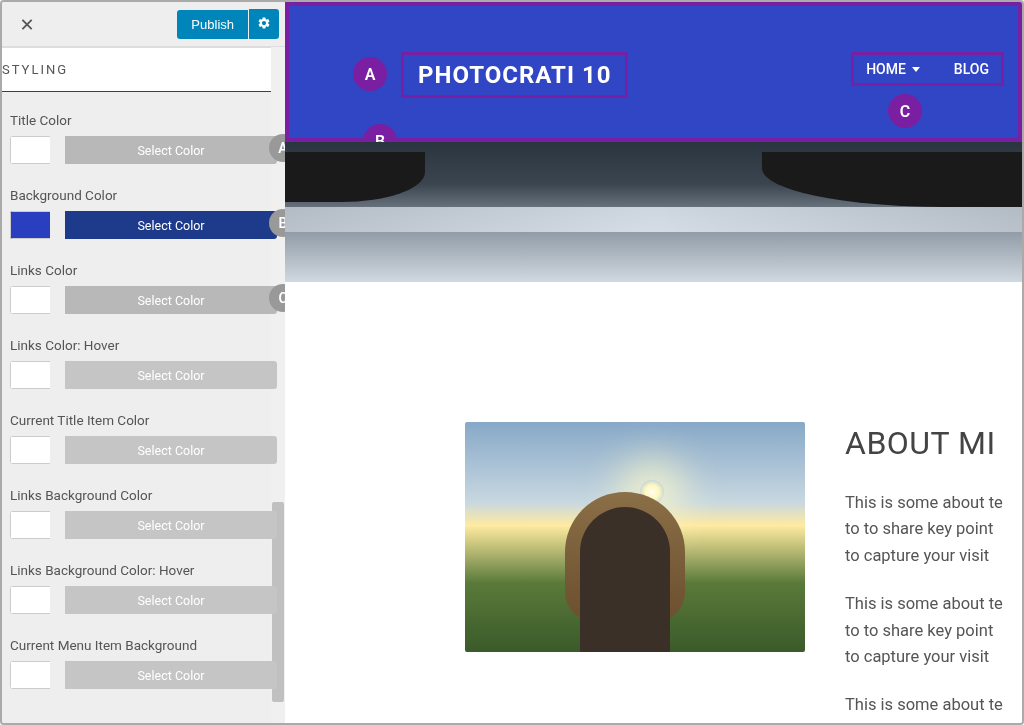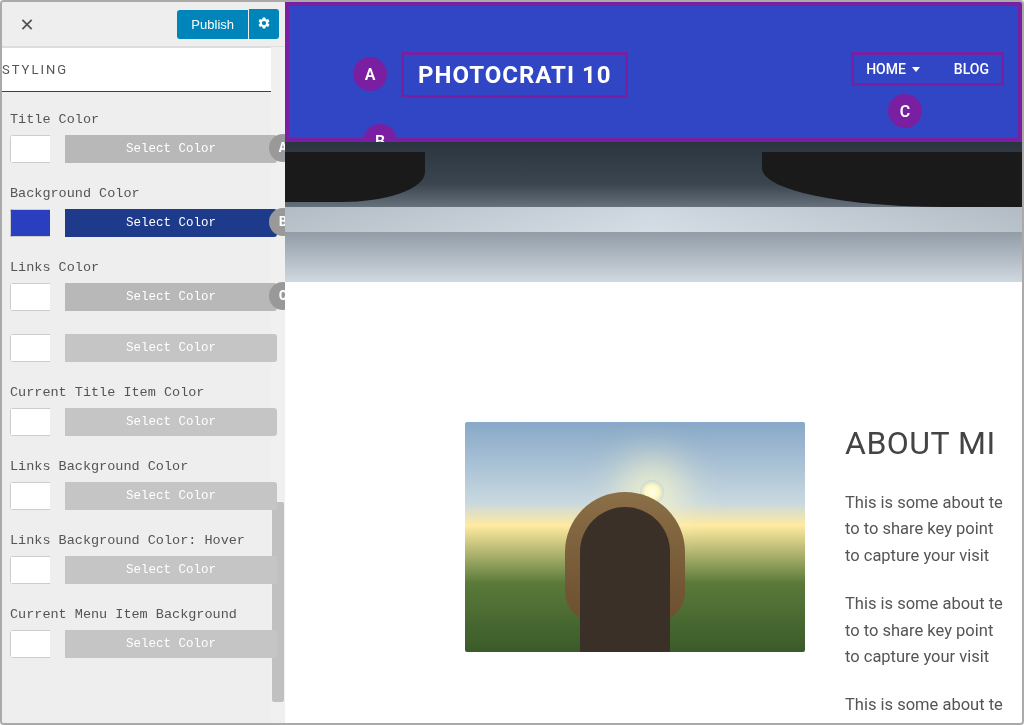--- a/index.html
+++ b/index.html
@@ -6,21 +6,21 @@
 body { font-family: -apple-system, BlinkMacSystemFont, "Segoe UI", Roboto, sans-serif; width: 1024px; height: 725px; overflow: hidden; position: relative; background: #f0f0f0; border: 2px solid #aaa; border-radius: 4px; }
 .app { display: flex; width: 100%; height: 100%; }
 .sidebar { width: 283px; height: 100%; background: #eee; display: flex; flex-direction: column; position: relative; }
 .sidebar-top { height: 45px; background: #eee; display: flex; align-items: center; justify-content: space-between; padding: 0 6px; border-bottom: 1px solid #ddd; }
 .close-btn { width: 38px; height: 38px; display: flex; align-items: center; justify-content: center; cursor: pointer; color: #555; font-size: 18px; }
 .publish-row { display: flex; align-items: flex-end; gap: 0; }
 .publish-btn { background: #0085ba; color: #fff; border: none; padding: 7px 14px; font-size: 13px; cursor: pointer; border-radius: 3px 0 0 3px; }
 .gear-btn { background: #0085ba; color: #fff; width: 30px; height: 30px; display: flex; align-items: center; justify-content: center; cursor: pointer; border-radius: 0 3px 3px 0; margin-left: 1px; }
 .section-header { background: #fff; padding: 14px 0; font-size: 13px; letter-spacing: 2px; color: #555; border-top: 1px solid #ddd; border-bottom: 1px solid #404040; }
 .controls { padding: 20px 8px 20px 8px; overflow-y: auto; flex: 1; }
-.control-group { margin-bottom: 23px; position: relative; font-family: Liberation Mono, monospace; }
+.control-group { margin-bottom: 23px; position: relative; }
 .control-label { font-size: 13.5px; color: #555; margin-bottom: 8px; display: block; }
 .color-row { display: flex; height: 28px; border-radius: 3px; overflow: hidden; gap: 15px; }
 .color-swatch { width: 40px; height: 100%; border: 1px solid #ccc; border-right: none; }
 .color-btn-part { flex: 1; display: flex; align-items: center; justify-content: center; font-size: 12.5px; color: #fff; cursor: pointer; }
 .color-btn-light { background: #b8b8b8; }
 .color-btn-lighter { background: #c5c5c5; }
 .color-btn-dark { background: #1e3a8a; color: #fff; }
 .badge { position: absolute; width: 28px; height: 28px; border-radius: 50%; background: #999; color: #fff; font-size: 14px; font-weight: 600; display: flex; align-items: center; justify-content: center; }
 .badge-preview { width: 34px; height: 34px; background: #7b1fa2; font-size: 16px; }
 .preview { flex: 1; height: 100%; background: #fff; position: relative; overflow: hidden; }
@@ -90,20 +90,21 @@
         </div>
         <div class="control-group" style="position: relative;">
           <div class="control-label">Links Color</div>
           <div class="color-row">
             <div class="color-swatch" style="background: rgb(255, 255, 255);"></div>
             <div class="color-btn-part color-btn-light">Select Color</div>
           </div>
           <div class="badge" style="right: -20px; top: 22px;">C</div>
         </div>
         <div class="control-group">
+          <div class="control-label">Links Color: Hover</div>
           <div class="color-row">
             <div class="color-swatch" style="background: rgb(255, 255, 255);"></div>
             <div class="color-btn-part color-btn-lighter">Select Color</div>
           </div>
         </div>
         <div class="control-group">
           <div class="control-label">Current Title Item Color</div>
           <div class="color-row">
             <div class="color-swatch" style="background: rgb(255, 255, 255);"></div>
             <div class="color-btn-part color-btn-lighter">Select Color</div>

